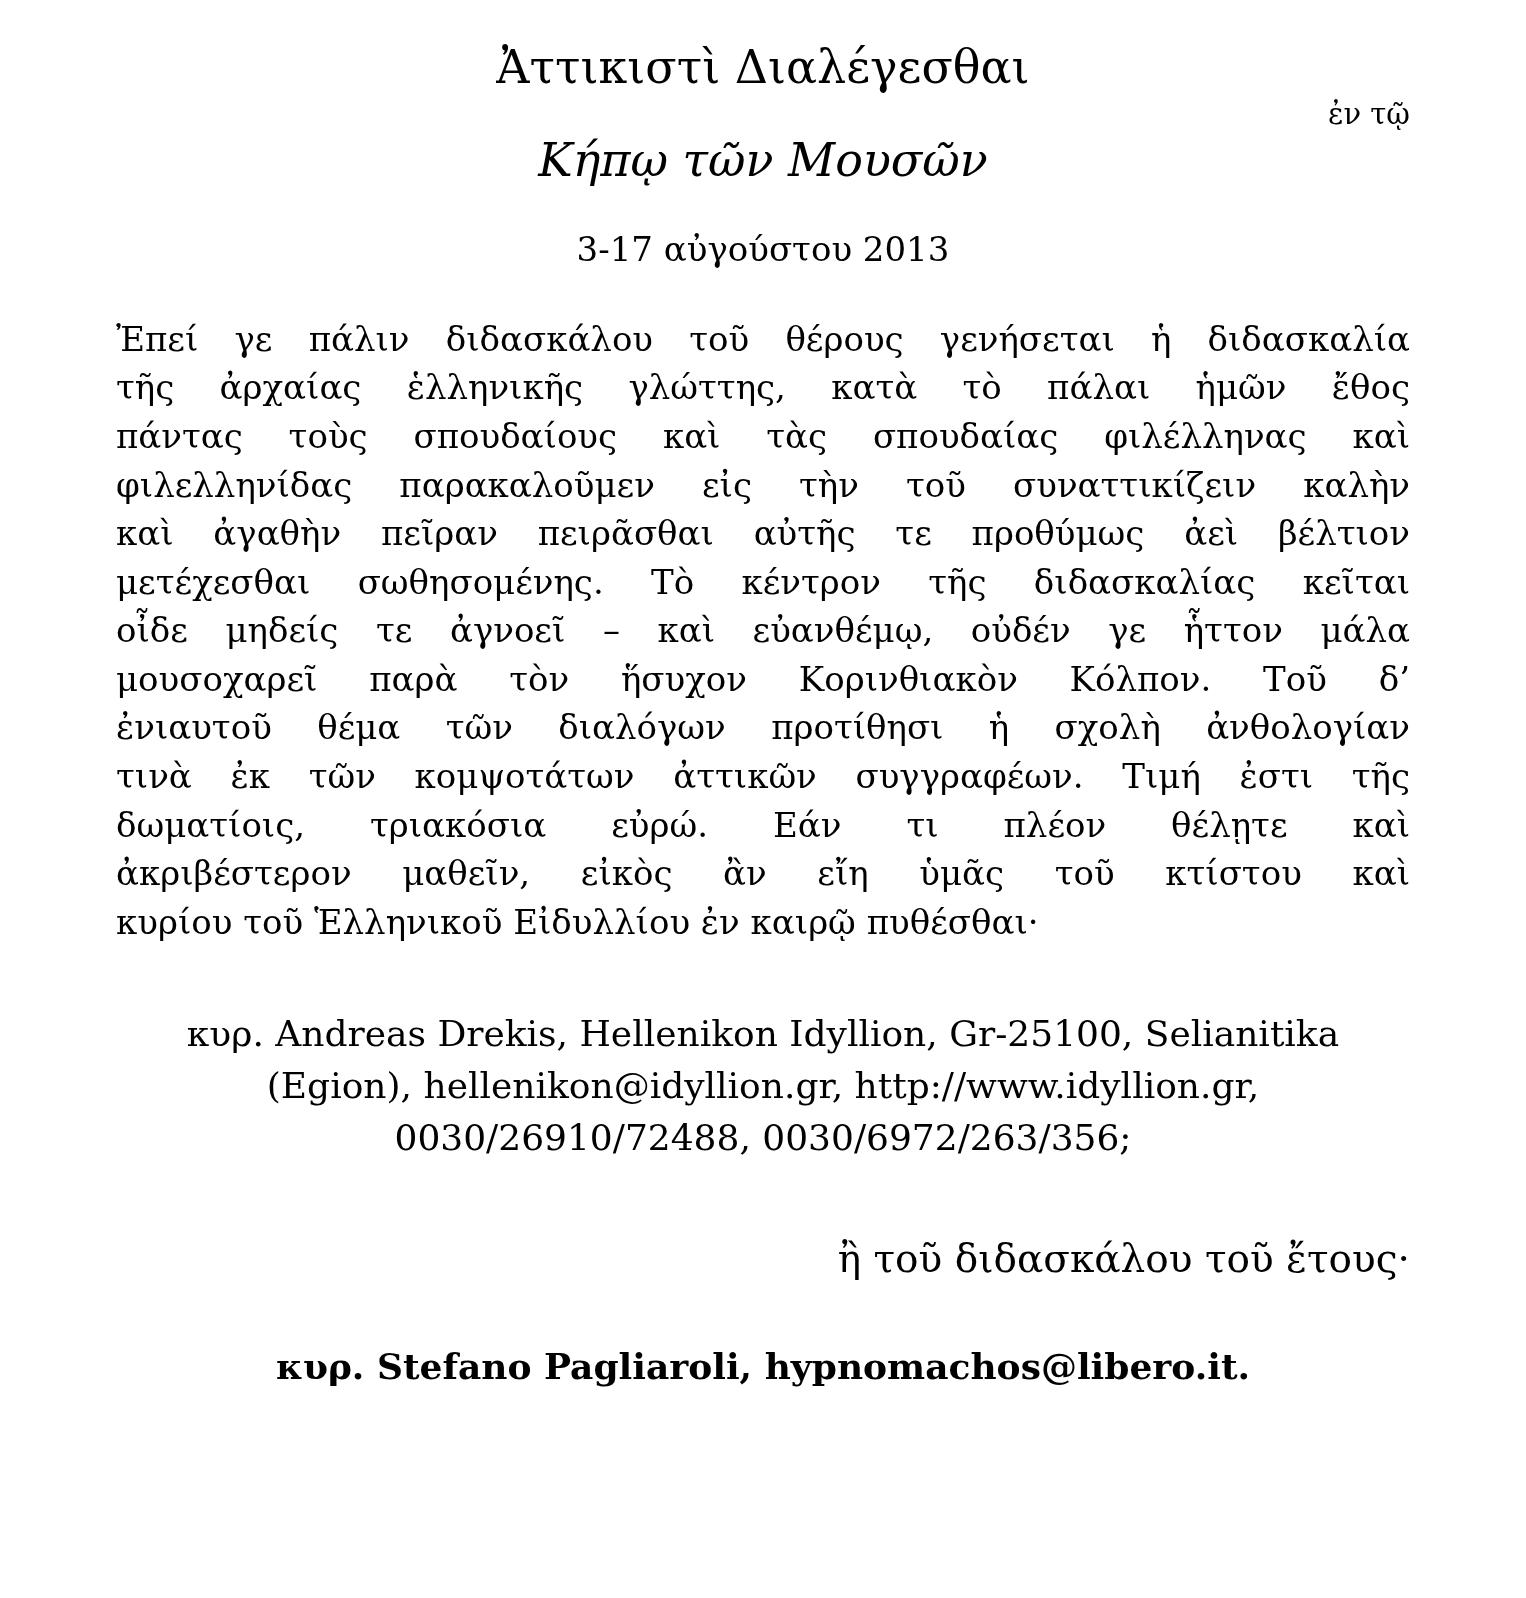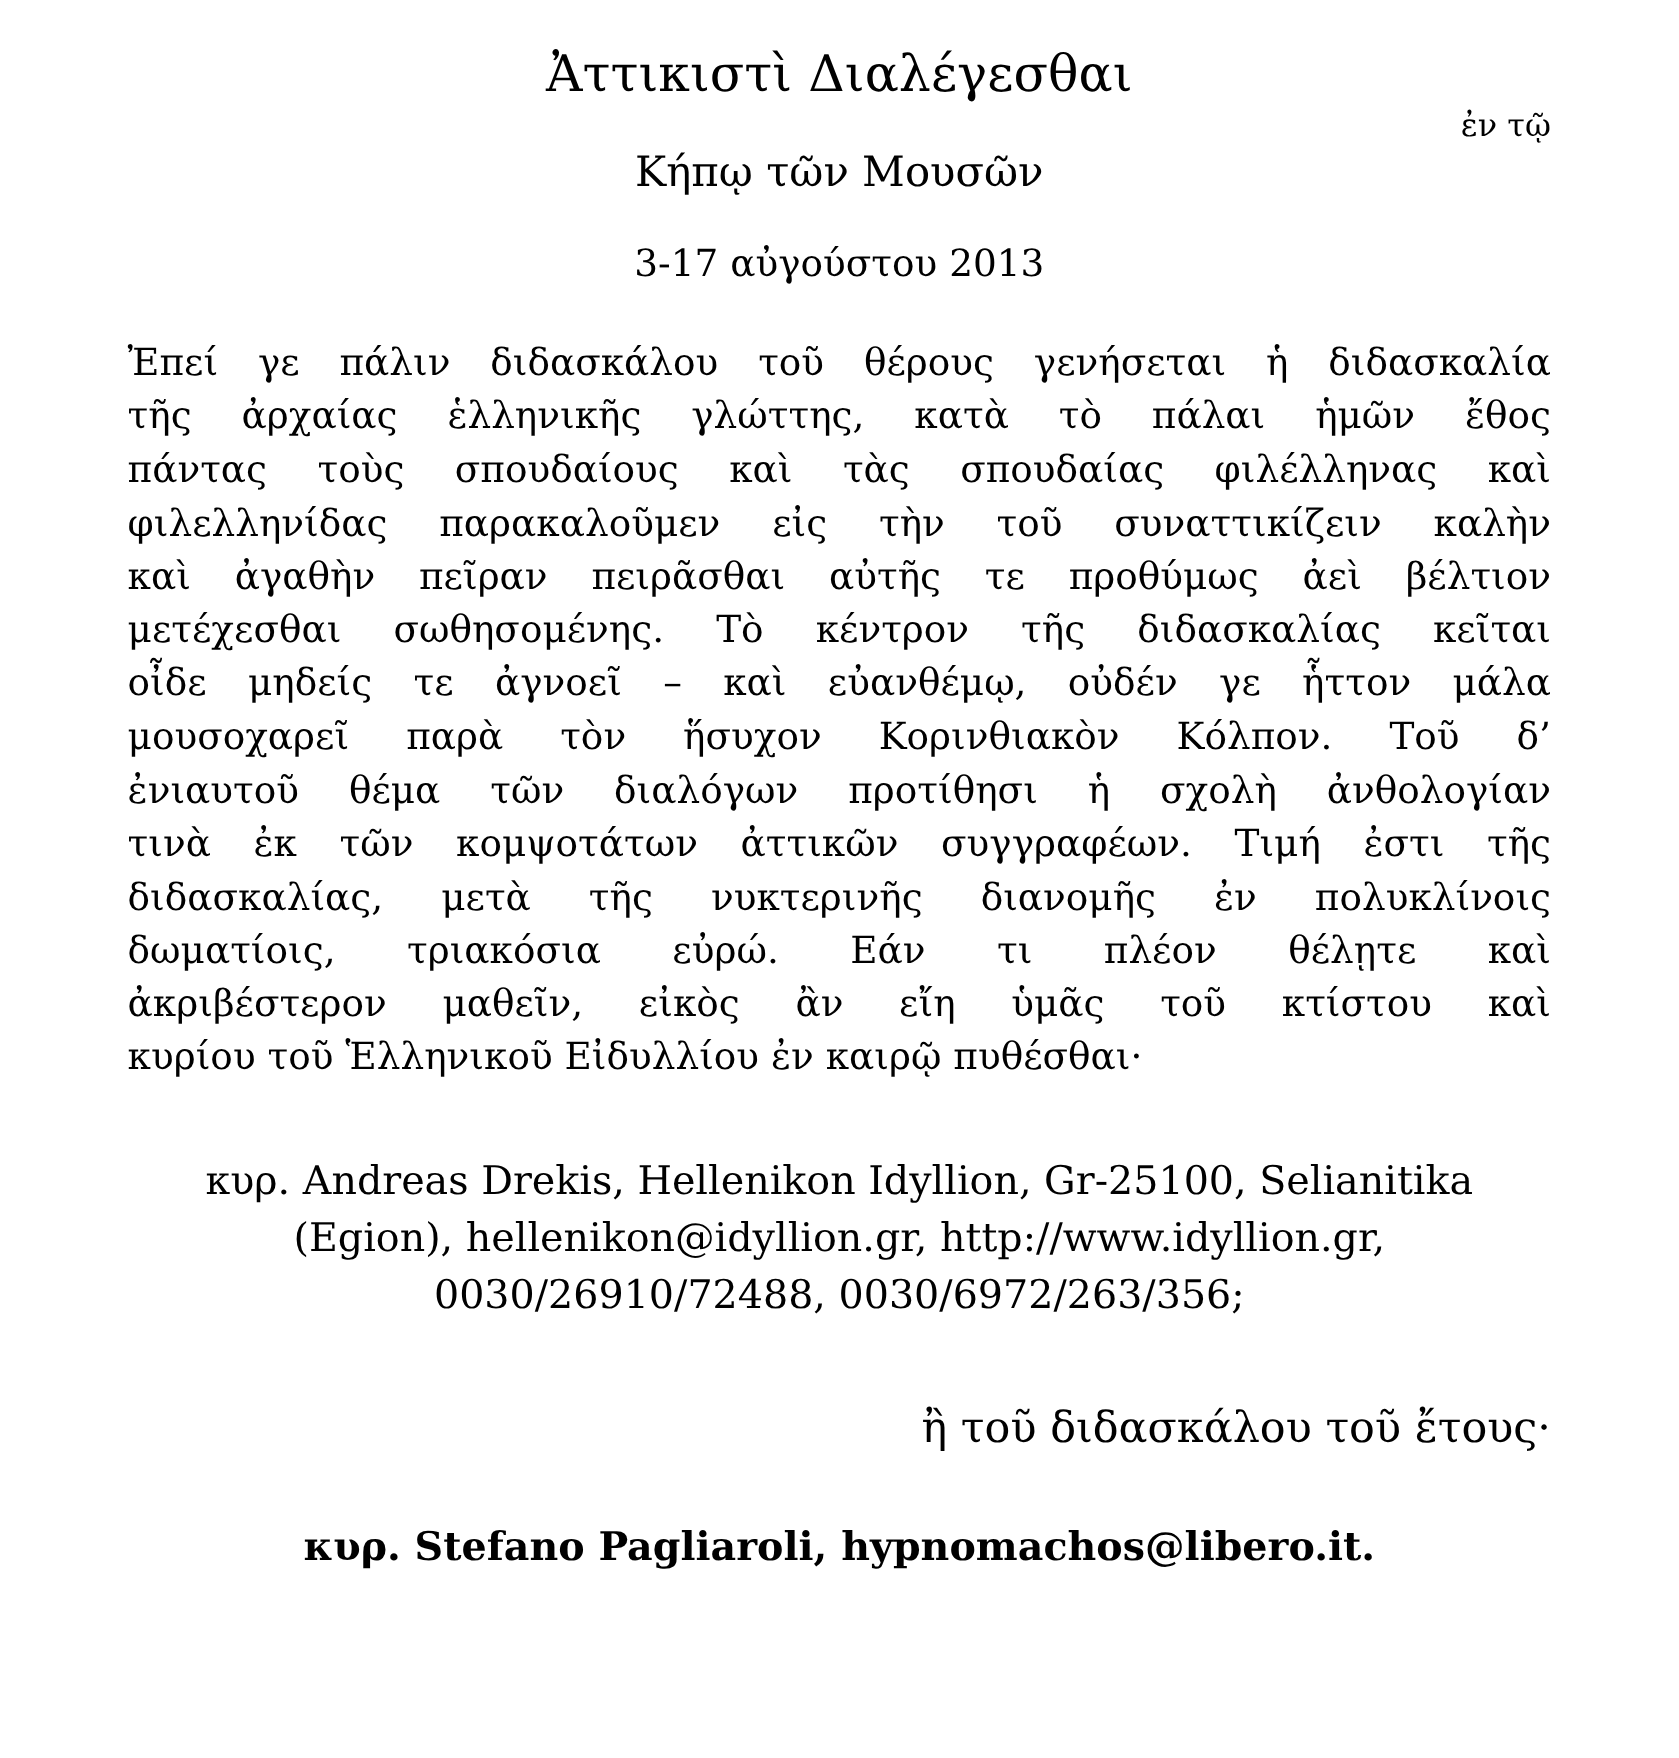--- a/index.html
+++ b/index.html
@@ -26,25 +26,26 @@
     text-align: center;
     white-space: nowrap;
   }
   .title-sub {
     font-size: 29px;
     line-height: 1.3;
     text-align: right;
     margin-top: 2px;
   }
   .title-garden {
-    font-size: 38px;
+    font-size: 46px;
     line-height: 1.12;
     text-align: center;
     margin-top: 2px;
     white-space: nowrap;
+    font-style: italic;
   }
   .date-line {
     font-size: 34px;
     text-align: center;
     margin-top: 42px;
   }
   .paragraph {
     margin-top: 46px;
     font-size: 34px;
   }
@@ -96,21 +97,20 @@
       <div class="pline">Ἐπεί γε πάλιν διδασκάλου τοῦ θέρους γενήσεται ἡ διδασκαλία</div>
       <div class="pline">τῆς ἀρχαίας ἑλληνικῆς γλώττης, κατὰ τὸ πάλαι ἡμῶν ἔθος</div>
       <div class="pline">πάντας τοὺς σπουδαίους καὶ τὰς σπουδαίας φιλέλληνας καὶ</div>
       <div class="pline">φιλελληνίδας παρακαλοῦμεν εἰς τὴν τοῦ συναττικίζειν καλὴν</div>
       <div class="pline">καὶ ἀγαθὴν πεῖραν πειρᾶσθαι αὐτῆς τε προθύμως ἀεὶ βέλτιον</div>
       <div class="pline">μετέχεσθαι σωθησομένης. Τὸ κέντρον τῆς διδασκαλίας κεῖται</div>
       <div class="pline">οἶδε μηδείς τε ἀγνοεῖ – καὶ εὐανθέμῳ, οὐδέν γε ἧττον μάλα</div>
       <div class="pline">μουσοχαρεῖ παρὰ τὸν ἥσυχον Κορινθιακὸν Κόλπον. Τοῦ δ’</div>
       <div class="pline">ἐνιαυτοῦ θέμα τῶν διαλόγων προτίθησι ἡ σχολὴ ἀνθολογίαν</div>
       <div class="pline">τινὰ ἐκ τῶν κομψοτάτων ἀττικῶν συγγραφέων. Τιμή ἐστι τῆς</div>
-      <div class="pline">διδασκαλίας, μετὰ τῆς νυκτερινῆς διανομῆς ἐν πολυκλίνοις</div>
       <div class="pline">δωματίοις, τριακόσια εὐρώ. Εάν τι πλέον θέλῃτε καὶ</div>
       <div class="pline">ἀκριβέστερον μαθεῖν, εἰκὸς ἂν εἴη ὑμᾶς τοῦ κτίστου καὶ</div>
       <div class="pline last">κυρίου τοῦ Ἑλληνικοῦ Εἰδυλλίου ἐν καιρῷ πυθέσθαι·</div>
     </div>
 
   <div class="organizer">
       <div class="cline">κυρ. Andreas Drekis, Hellenikon Idyllion, Gr-25100, Selianitika</div>
       <div class="cline">(Egion), hellenikon@idyllion.gr, http://www.idyllion.gr,</div>
       <div class="cline last">0030/26910/72488, 0030/6972/263/356;</div>
     </div>

